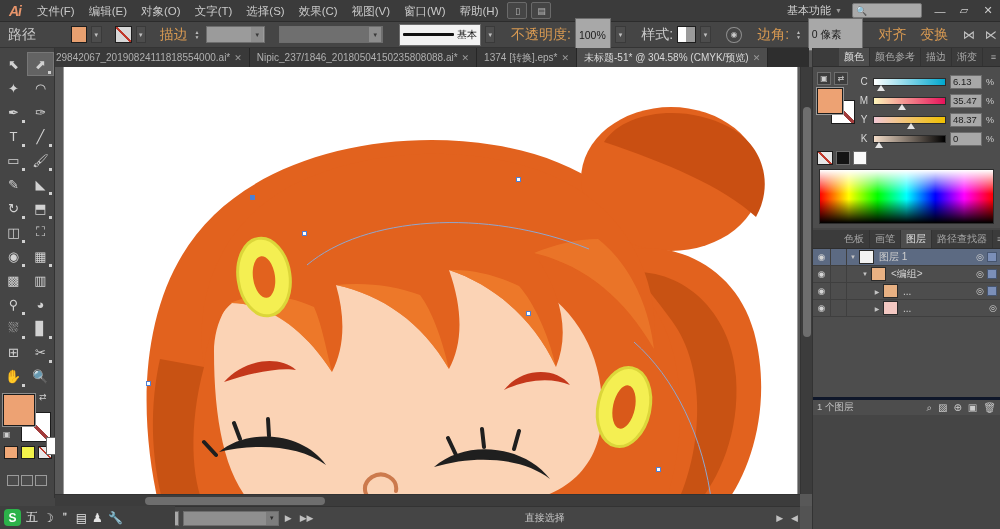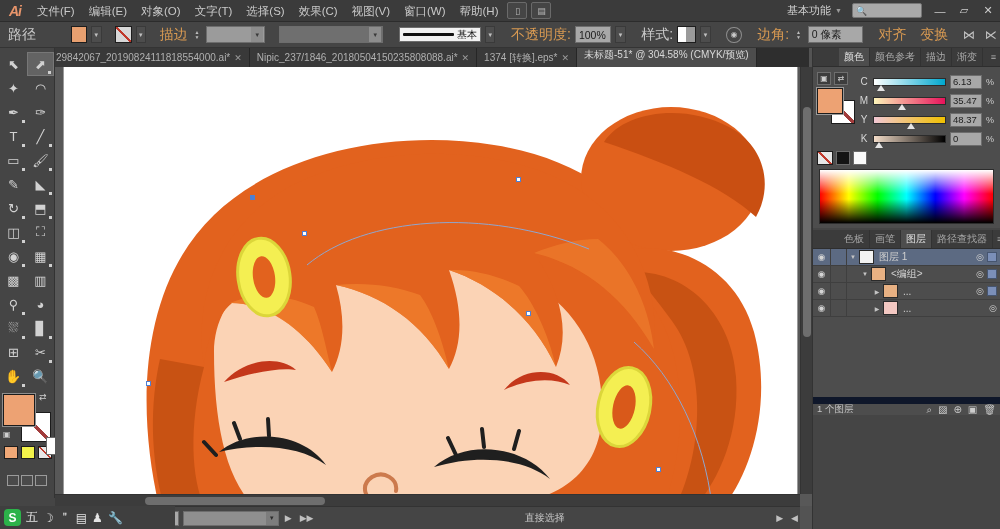--- a/index.html
+++ b/index.html
@@ -75,27 +75,27 @@
     display:flex; align-items:center; justify-content:flex-end; padding-right:1px;
   }
   .combo .cbtn {
     width:12px; height:15px; background:#8d8d8d; display:flex;
     align-items:center; justify-content:center; font-size:6px; color:#3a3a3a;
   }
   .combo-val {
     flex:1; padding-left:4px; font-size:10.5px; color:#222; text-align:left;
   }
   .brush-combo {
-    width:86px; height:15px; background:#f2f2f2; border:1px solid #6d6d6d;
+    width:86px; height:22px; background:#f2f2f2; border:1px solid #6d6d6d;
     display:flex; align-items:center; position:relative; padding:0 3px;
   }
   .brush-line { flex:1; height:3px; background:#111; border-radius:1px; }
   .brush-label { font-size:10px; color:#111; margin-left:3px; }
   .num-field {
-    height:17px; background:#a8a8a8; border:1px solid #6d6d6d; color:#1c1c1c;
+    height:33px; background:#a8a8a8; border:1px solid #6d6d6d; color:#1c1c1c;
     font-size:10.5px; display:flex; align-items:center; padding-left:3px;
   }
   .style-swatch {
     width:20px; height:17px; border:1px solid #1d1d1d;
     background:linear-gradient(to right,#ffffff 0 50%,#9a9a9a 50% 100%);
   }
   .round-icon {
     width:16px; height:16px; border-radius:50%; border:1px solid #8d8d8d;
     display:flex; align-items:center; justify-content:center; font-size:8px; color:#c9c9c9;
   }
@@ -104,21 +104,21 @@
   
   .tabbar {
     position:absolute; left:49px; top:48px; width:760px; height:19px;
     background:#2e2e2e; display:flex; align-items:stretch; overflow:hidden;
   }
   .doctab {
     display:flex; align-items:center; gap:4px; padding:0 7px;
     background:#393939; border-right:1px solid #262626;
     font-size:10px; color:#b0b0b0; white-space:nowrap;
   }
-  .doctab.active { background:#4d4d4d; color:#d8d8d8;flex-direction:column; }
+  .doctab.active { background:#4d4d4d; color:#d8d8d8; }
   .doctab .x { font-size:9px; color:#9a9a9a; }
   .tabbar-end { flex:1; background:#2e2e2e; }
 
   
   .toolbox {
     position:absolute; left:0; top:48px; width:55px; height:458px;
     background:#454545; border-right:1px solid #333;
     padding-top:4px;
   }
   .tool-grid { display:flex; flex-wrap:wrap; width:54px; }
@@ -271,21 +271,21 @@
   .lr-thumb.pink { background:#f3c8c2; }
   .lr-thumb.sheet { background:#f2f2f2; }
   .lr-name { flex:1; padding-left:5px; white-space:nowrap; overflow:hidden; }
   .lr-target {
     width:14px; display:flex; align-items:center; justify-content:center;
     font-size:9px; color:#cfcfcf;
   }
   .lr-sq { width:10px; height:10px; background:#7b8fb8; border:1px solid #46556f; margin-right:3px; }
   .layers-foot {
     display:flex; align-items:center; height:18px; background:#4d4d4d;
-    border-top:7px solid #0f172a; padding:0 4px; gap:6px; font-size:9.5px; color:#c5c5c5;
+    border-top:3px solid #0f172a; padding:0 4px; gap:6px; font-size:9.5px; color:#c5c5c5;
   }
   .lf-icon { font-size:10px; color:#cccccc; }
 
   
   .apanel { background:#4d4d4d; border-top:1px solid #3a3a3a; }
   .a-row { display:flex; align-items:center; gap:5px; padding:4px; }
   .a-thumb { width:38px; height:36px; background:#f6f3ef; border:1px solid #7a7a7a; position:relative; overflow:hidden; }
   .a-fields { flex:1; }
   .a-field {
     height:13px; background:#5a5a5a; border:1px solid #3c3c3c; margin-bottom:3px;

